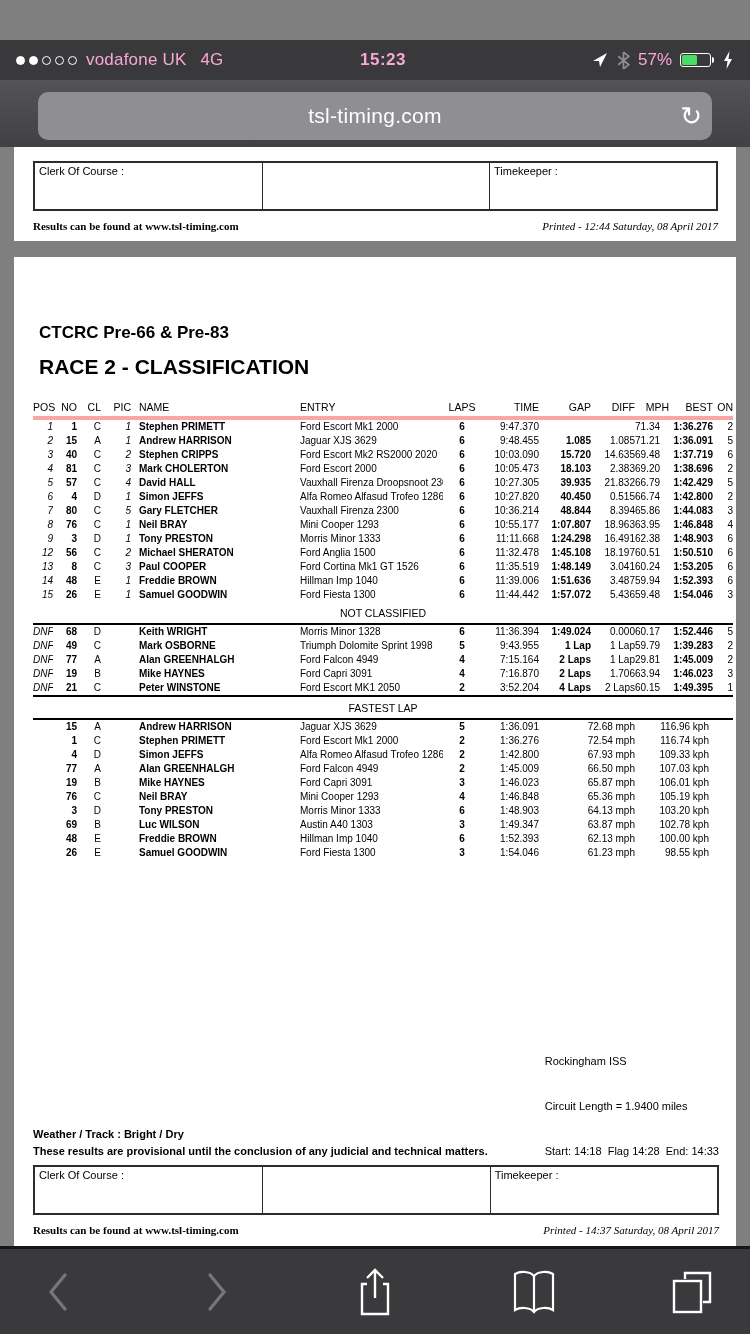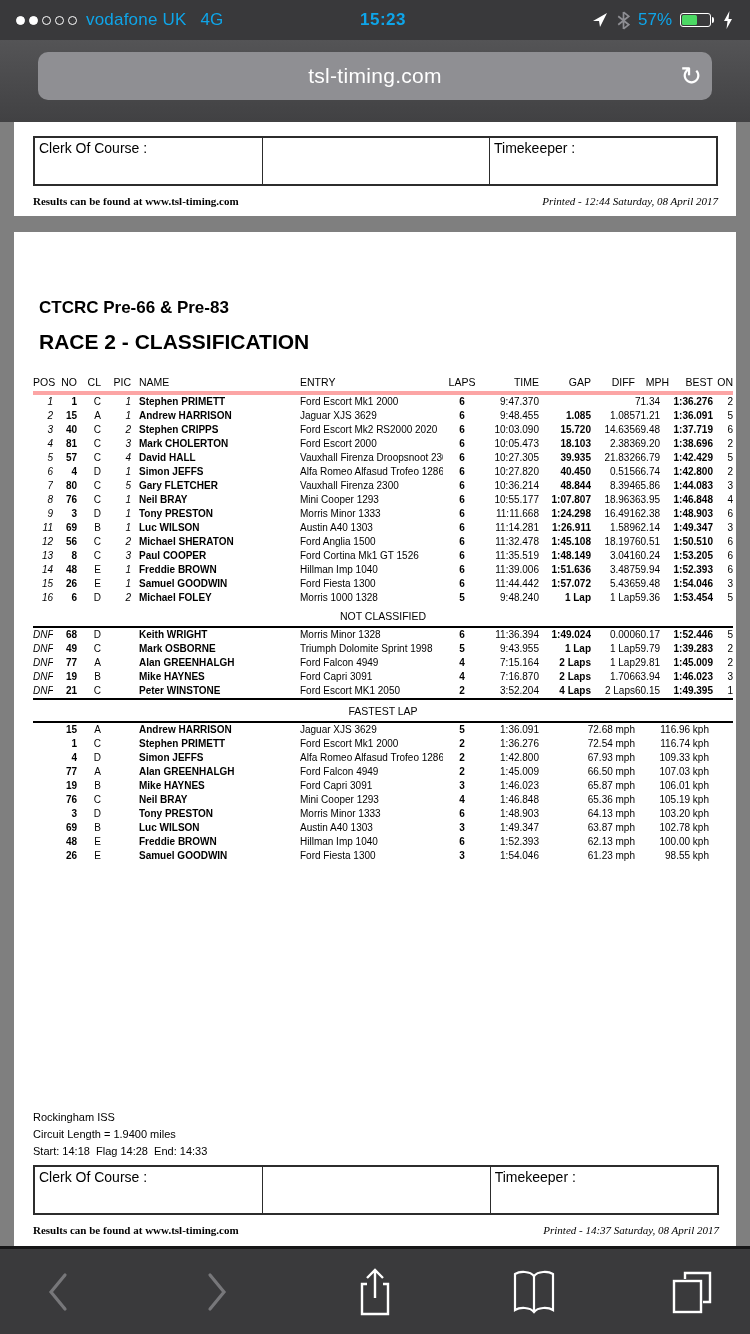--- a/index.html
+++ b/index.html
@@ -1,47 +1,47 @@
 <!DOCTYPE html>
 <html><head>
 <meta charset="utf-8">
 <style>
   * { margin:0; padding:0; box-sizing:border-box; }
   html,body { background:#000; }
   body { font-family:"Liberation Sans", sans-serif; -webkit-font-smoothing:antialiased; }
   #screen { width:750px; height:1334px; margin:0 auto; display:flex; flex-direction:column; overflow:hidden; background:#7f7f7f; }
 
   
-  .status-bar { height:40px; background:#39393b; display:flex; align-items:center; padding:0 16px; color:#0ea5e9; font-size:17px; flex:0 0 auto; position:relative; }
+  .status-bar { height:40px; background:#39393b; display:flex; align-items:center; padding:0 16px; color:#f9a8d4; font-size:17px; flex:0 0 auto; position:relative;margin-top:40px; }
   .signal { display:flex; align-items:center; gap:4px; margin-right:9px; }
   .signal .dot { width:9px; height:9px; border-radius:50%; border:1px solid #fff; }
   .signal .dot.filled { background:#fff; }
   .carrier { letter-spacing:.2px; }
   .network { margin-left:14px; }
   .clock { position:absolute; left:16px; right:0; text-align:center; font-weight:bold; letter-spacing:.5px; }
   .sb-right { margin-left:auto; display:flex; align-items:center; gap:8px; z-index:1; }
   .battery { display:flex; align-items:center; }
   .batt-body { width:31px; height:14px; border:1px solid #fff; border-radius:3px; padding:1px; position:relative; }
   .batt-fill { height:100%; width:57%; background:#4cd964; border-radius:1.5px; }
   .batt-tip { width:2px; height:6px; background:#fff; border-radius:0 2px 2px 0; margin-left:1px; }
 
   
-  .addr-chrome { height:82px; background:linear-gradient(#545456,#414143); flex:0 0 auto; padding:12px 38px 0; position:relative; }
+  .addr-chrome { height:67px; background:linear-gradient(#545456,#414143); flex:0 0 auto; padding:12px 38px 0; position:relative; }
   .url-field { height:48px; background:#8f8f93; border-radius:10px; display:flex; align-items:center; justify-content:center; position:relative; }
   .url-text { color:#fff; font-size:21px; letter-spacing:.3px; }
   .reload-btn { position:absolute; right:10px; top:0; bottom:0; display:flex; align-items:center; color:#fff; font-size:26px; line-height:1; cursor:default; }
 
   
   .content { flex:1 1 auto; background:#7f7f7f; display:flex; flex-direction:column; overflow:hidden; }
   .fragment { background:#fff; margin:0 14px; color:#000; }
   .frag-top { height:94px; flex:0 0 auto; padding:14px 18px 0 19px; }
   .gap { height:16px; flex:0 0 auto; }
 
   .sig-boxes { display:flex; border:2px solid #2c2c2c; height:50px; }
-  .sig-cell { flex:1 1 33%; padding:2px 4px; font-size:14px; }
+  .sig-cell { flex:1 1 33%; padding:2px 4px; font-size:11px; }
   .sig-cell + .sig-cell { border-left:1.5px solid #2c2c2c; }
   .note-row { display:flex; justify-content:space-between; margin-top:9px; font-size:11px;font-family:Liberation Serif, serif; }
   .note-bold { font-weight:bold; }
   .note-italic { font-style:italic; }
 
   .frag-page { flex:1 1 auto; padding:66px 1px 10px 19px; display:flex; flex-direction:column; }
   .series-title { font-size:17px; font-weight:bold; margin-left:6px; }
   .race-title { font-size:21px; font-weight:bold; margin:12px 0 0 6px; }
 
   table.res { border-collapse:collapse; table-layout:fixed; width:700px; margin-top:20px; }
@@ -61,21 +61,21 @@
   .c-mph { }
   .c-best { font-weight:bold; text-align:right; padding-right:4px; }
   .c-on { text-align:right; }
   .c-kph { text-align:right; padding-right:8px; }
   tr.section-row td { text-align:center; font-size:10.5px; padding:4px 0 3px; border-bottom:2px solid #000; }
   tbody.ruled { border-bottom:2px solid #000; }
 
   .page-footer { margin-top:auto; padding-right:16px; }
   .footer-info { display:flex; justify-content:space-between; align-items:flex-end; font-size:11px; margin-bottom:5px; }
   .weather-block div { font-weight:bold; line-height:1.55; }
-  .venue-block div { line-height:1.55; }
+  .venue-block div { line-height:1.55;margin-top:28px; }
 
   
   .toolbar { height:88px; flex:0 0 auto; background:#3a3a3c; border-top:3px solid #161617; display:flex; align-items:center; justify-content:space-between; padding:0 28px; }
   .tb-btn { width:60px; height:60px; display:flex; align-items:center; justify-content:center; }
 </style>
 </head>
 <body>
 
 <div id="screen">
 
@@ -313,35 +313,20 @@
               <td class="c-laps">6</td>
               <td class="c-time">11:11.668</td>
               <td class="c-gap">1:24.298</td>
               <td class="c-diff">16.491</td>
               <td class="c-mph">62.38</td>
               <td class="c-best">1:48.903</td>
               <td class="c-on">6</td>
             </tr>
 
 
-            <tr>
-              <td class="c-pos">11</td>
-              <td class="c-no">69</td>
-              <td class="c-cl">B</td>
-              <td class="c-pic">1</td>
-              <td class="c-name">Luc WILSON</td>
-              <td class="c-entry">Austin A40 1303</td>
-              <td class="c-laps">6</td>
-              <td class="c-time">11:14.281</td>
-              <td class="c-gap">1:26.911</td>
-              <td class="c-diff">1.589</td>
-              <td class="c-mph">62.14</td>
-              <td class="c-best">1:49.347</td>
-              <td class="c-on">3</td>
-            </tr>
 
             <tr>
               <td class="c-pos">12</td>
               <td class="c-no">56</td>
               <td class="c-cl">C</td>
               <td class="c-pic">2</td>
               <td class="c-name">Michael SHERATON</td>
               <td class="c-entry">Ford Anglia 1500</td>
               <td class="c-laps">6</td>
               <td class="c-time">11:32.478</td>
@@ -393,35 +378,20 @@
               <td class="c-entry">Ford Fiesta 1300</td>
               <td class="c-laps">6</td>
               <td class="c-time">11:44.442</td>
               <td class="c-gap">1:57.072</td>
               <td class="c-diff">5.436</td>
               <td class="c-mph">59.48</td>
               <td class="c-best">1:54.046</td>
               <td class="c-on">3</td>
             </tr>
 
-            <tr>
-              <td class="c-pos">16</td>
-              <td class="c-no">6</td>
-              <td class="c-cl">D</td>
-              <td class="c-pic">2</td>
-              <td class="c-name">Michael FOLEY</td>
-              <td class="c-entry">Morris 1000 1328</td>
-              <td class="c-laps">5</td>
-              <td class="c-time">9:48.240</td>
-              <td class="c-gap">1 Lap</td>
-              <td class="c-diff">1 Lap</td>
-              <td class="c-mph">59.36</td>
-              <td class="c-best">1:53.454</td>
-              <td class="c-on">5</td>
-            </tr>
           </tbody>
 
         <tbody>
           <tr class="section-row">
               <td colspan="13">NOT CLASSIFIED</td>
             </tr>
         </tbody>
 
         <tbody class="ruled">
 
@@ -651,20 +621,24 @@
               <td class="c-time">1:54.046</td>
               <td class="c-diff" colspan="2">61.23 mph</td>
               <td class="c-kph" colspan="2">98.55 kph</td>
               <td></td>
             </tr>
           </tbody>
       </table>
 
       <div class="page-footer">
         <div class="footer-info">
+          <div class="weather-block">
+            <div>Weather / Track : Bright / Dry</div>
+            <div>These results are provisional until the conclusion of any judicial and technical matters.</div>
+          </div>
           <div class="venue-block">
             <div>Rockingham ISS</div>
             <div>Circuit Length = 1.9400 miles</div>
             <div>Start: 14:18 &nbsp;Flag 14:28 &nbsp;End: 14:33</div>
           </div>
         </div>
         <div class="sig-boxes">
           <div class="sig-cell"><span>Clerk Of Course :</span></div>
           <div class="sig-cell"></div>
           <div class="sig-cell"><span>Timekeeper :</span></div>

